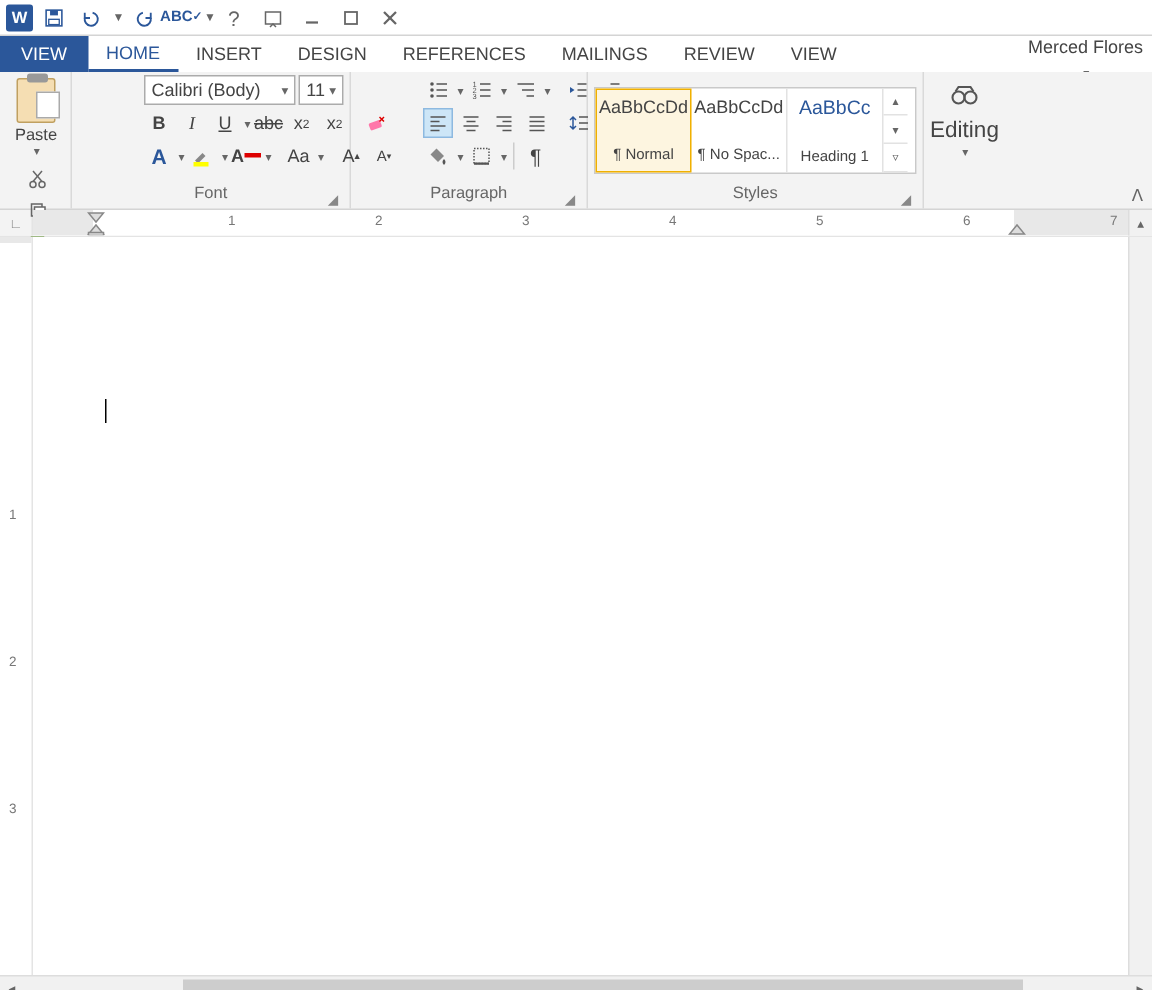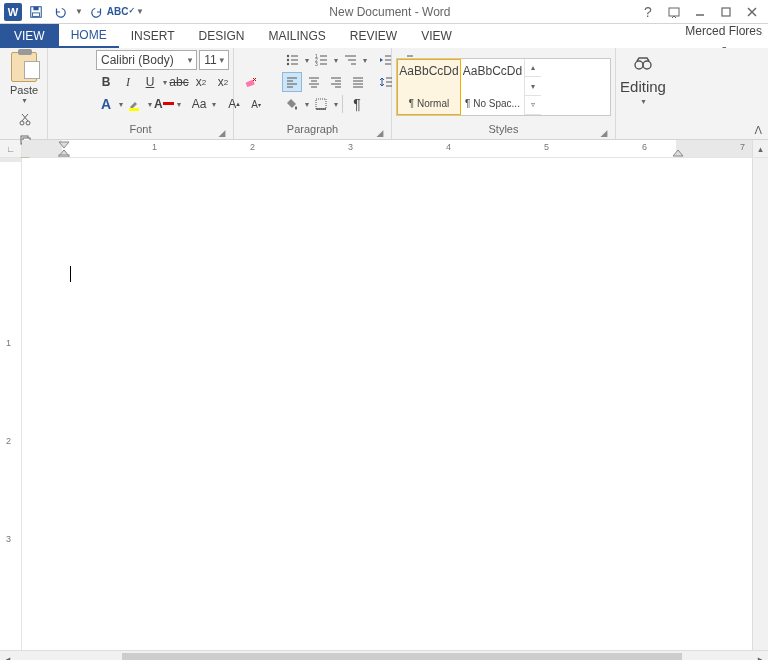--- a/index.html
+++ b/index.html
@@ -111,21 +111,20 @@
     <span class="drop">▼</span>
     <div class="qat-btn">
       <svg viewBox="0 0 16 16">
           <path d="M6 4 A5 5 0 1 0 12 8" fill="none" stroke="#2b579a" stroke-width="1.4"></path>
           <path d="M12 4 L12 8 L8 8" fill="none" stroke="#2b579a" stroke-width="1.4"></path>
         </svg>
     </div>
     <div class="qat-btn" style="color:#2b579a;font-size:10px;font-weight:bold;">ABC<div style="font-size:8px;margin-top:-3px;">✓</div></div>
     <span class="drop">▼</span>
   </div>
-  <div class="title-center">New Document - Word</div>
   <div class="winctrl">
     <div class="winctrl-btn">?</div>
     <div class="winctrl-btn">
         <svg width="14" height="14" viewBox="0 0 14 14">
           <rect x="2" y="3" width="10" height="8" fill="none" stroke="#666"></rect>
           <path d="M5 13 L7 11 L9 13" fill="none" stroke="#666"></path>
         </svg>
       </div>
     <div class="winctrl-btn">
         <svg width="12" height="12">
@@ -144,20 +143,21 @@
         </svg>
       </div>
   </div>
 </div>
 
 <div class="tabs">
   <div class="tab-file">VIEW</div>
   <div class="tab active">HOME</div>
   <div class="tab">INSERT</div>
   <div class="tab">DESIGN</div>
+  <div class="tab">REFERENCES</div>
   <div class="tab">MAILINGS</div>
   <div class="tab">REVIEW</div>
   <div class="tab">VIEW</div>
   <div class="tabs-right">
     <span>Merced Flores</span>
     <span class="drop">▾</span>
     <div class="avatar"></div>
   </div>
 </div>
 
@@ -379,20 +379,24 @@
   <div class="group" style="width:224px">
     <div class="group-body" style="justify-content:center">
       <div class="style-gallery">
         <div class="style-item sel">
           <div class="sample">AaBbCcDd</div>
           <div>¶ Normal</div>
         </div>
         <div class="style-item">
           <div class="sample">AaBbCcDd</div>
           <div>¶ No Spac...</div>
+        </div>
+        <div class="style-item h1">
+          <div class="sample">AaBbCc</div>
+          <div>Heading 1</div>
         </div>
         <div class="style-scroll">
           <div>▴</div>
           <div>▾</div>
           <div>▿</div>
         </div>
       </div>
     </div>
     <div class="group-label"><span>Styles</span><span class="dlg-launcher">◢</span></div>
   </div>

